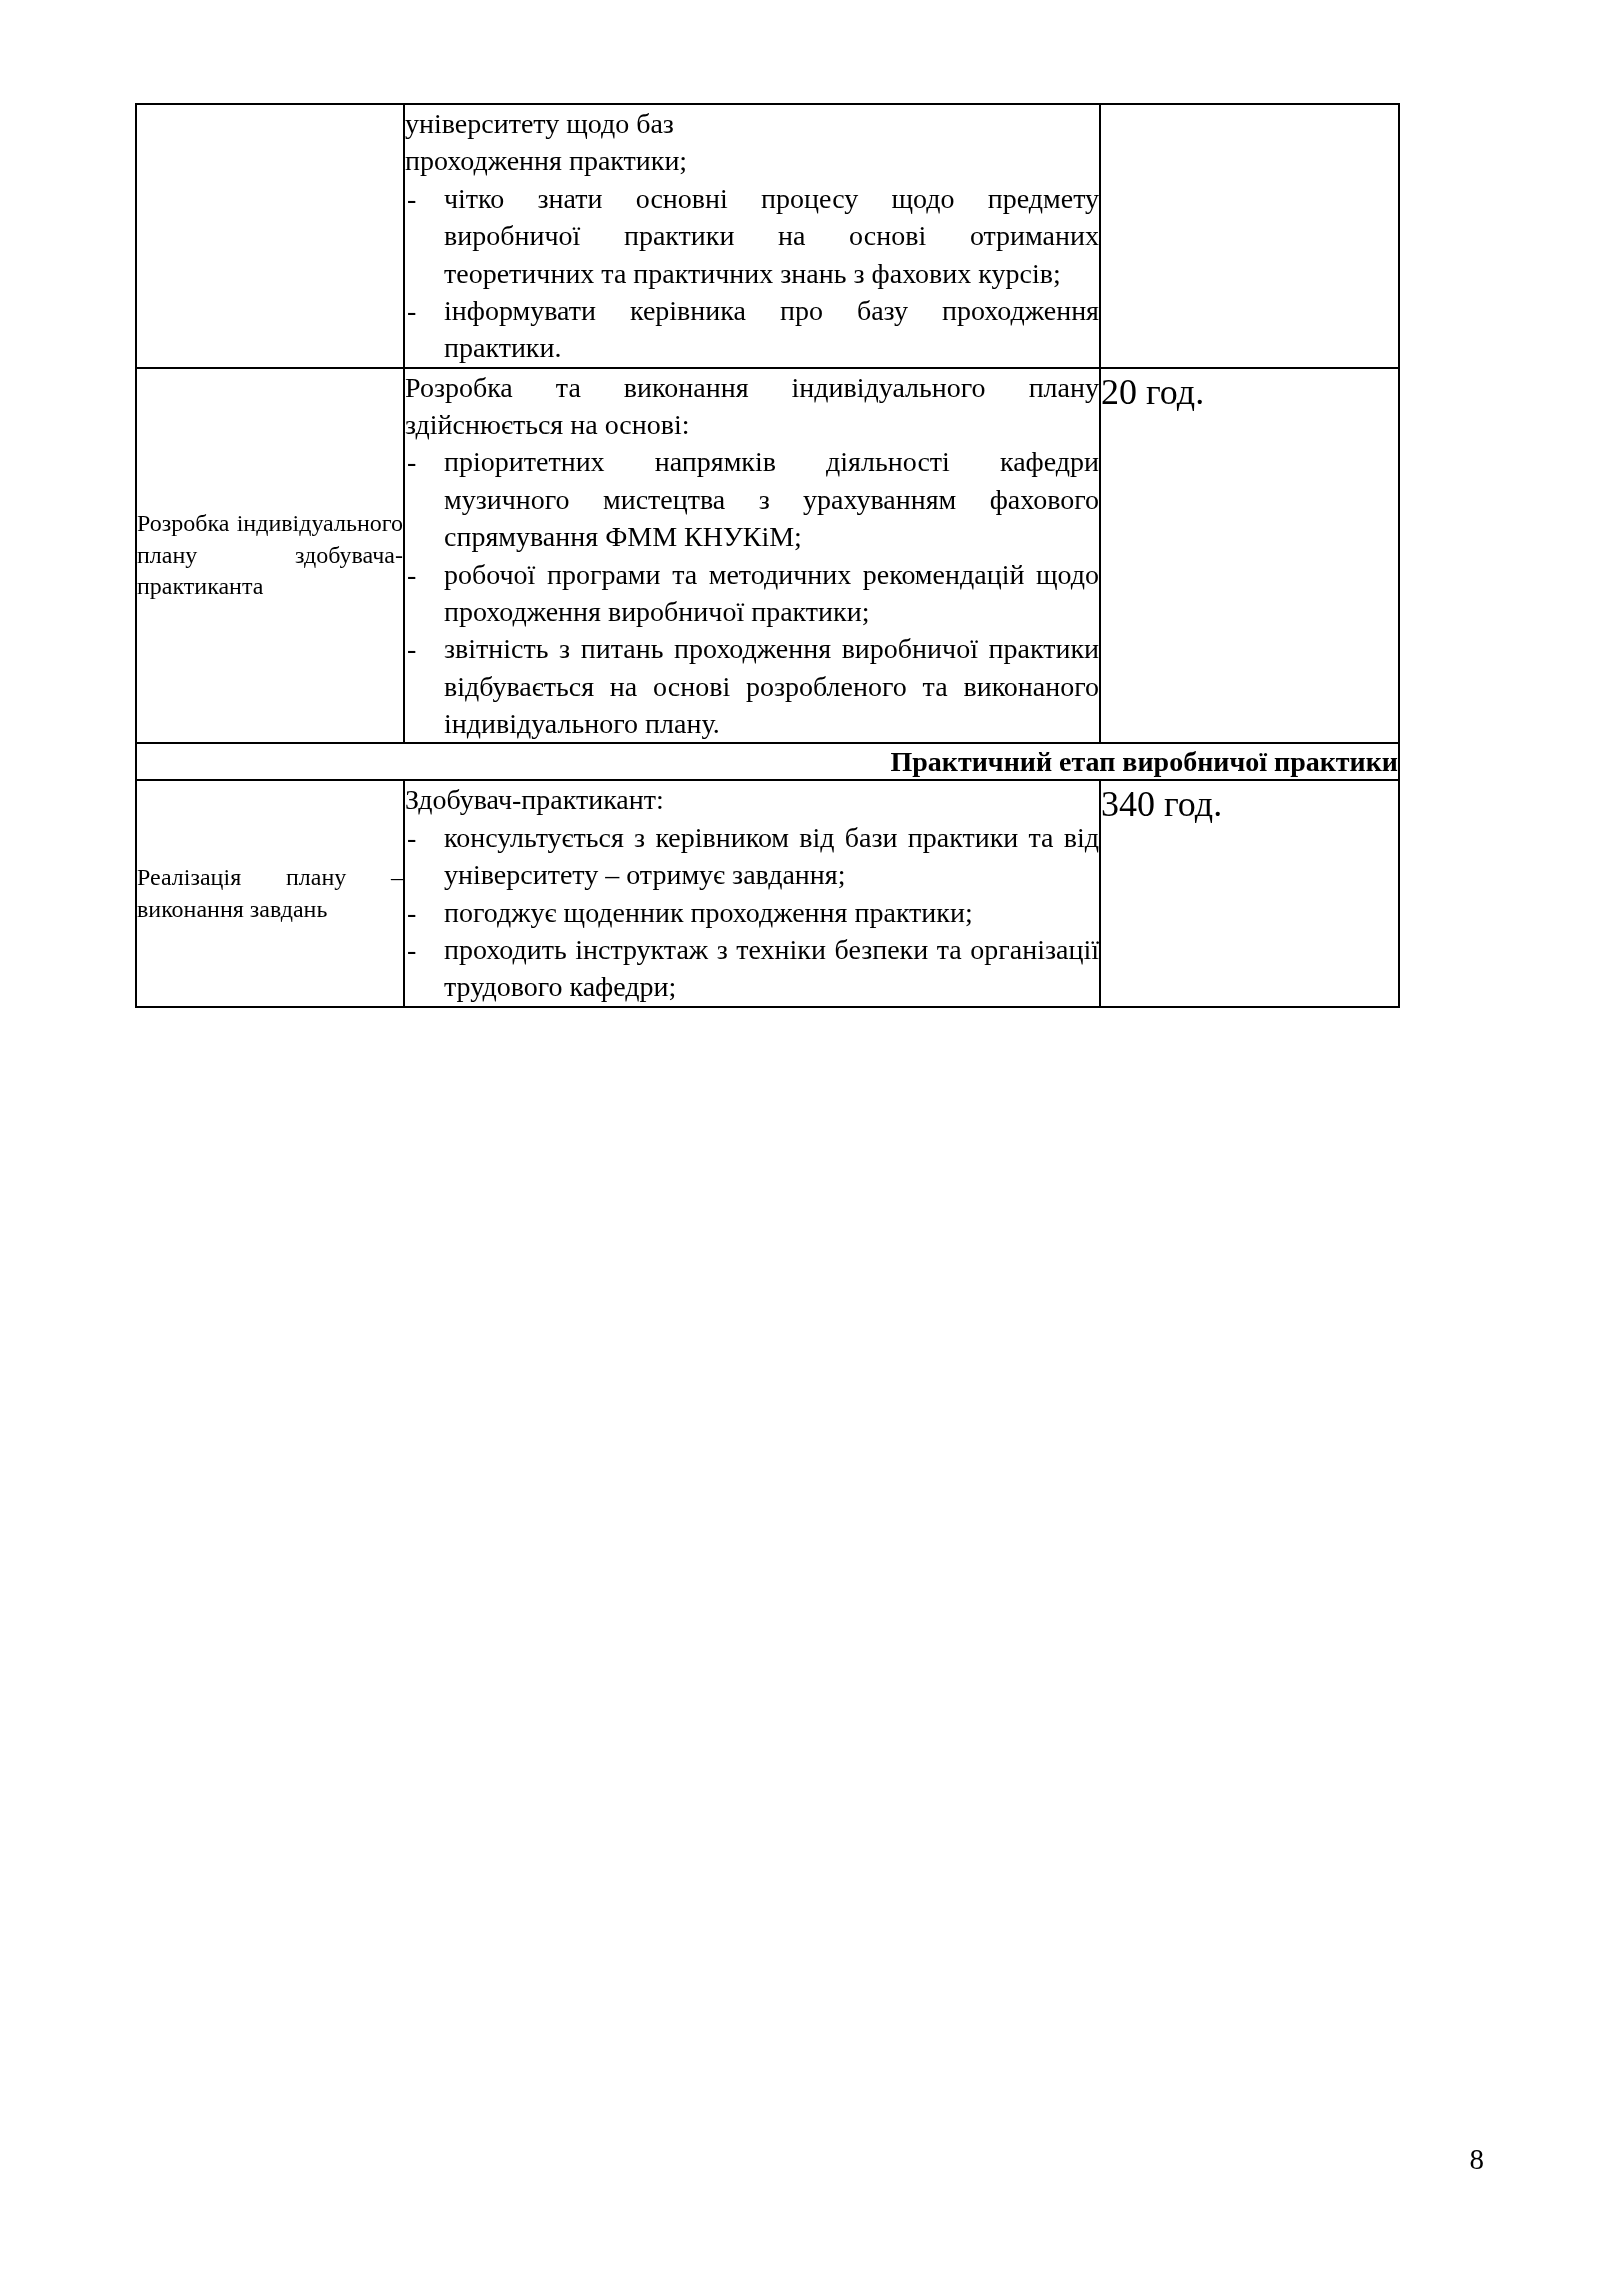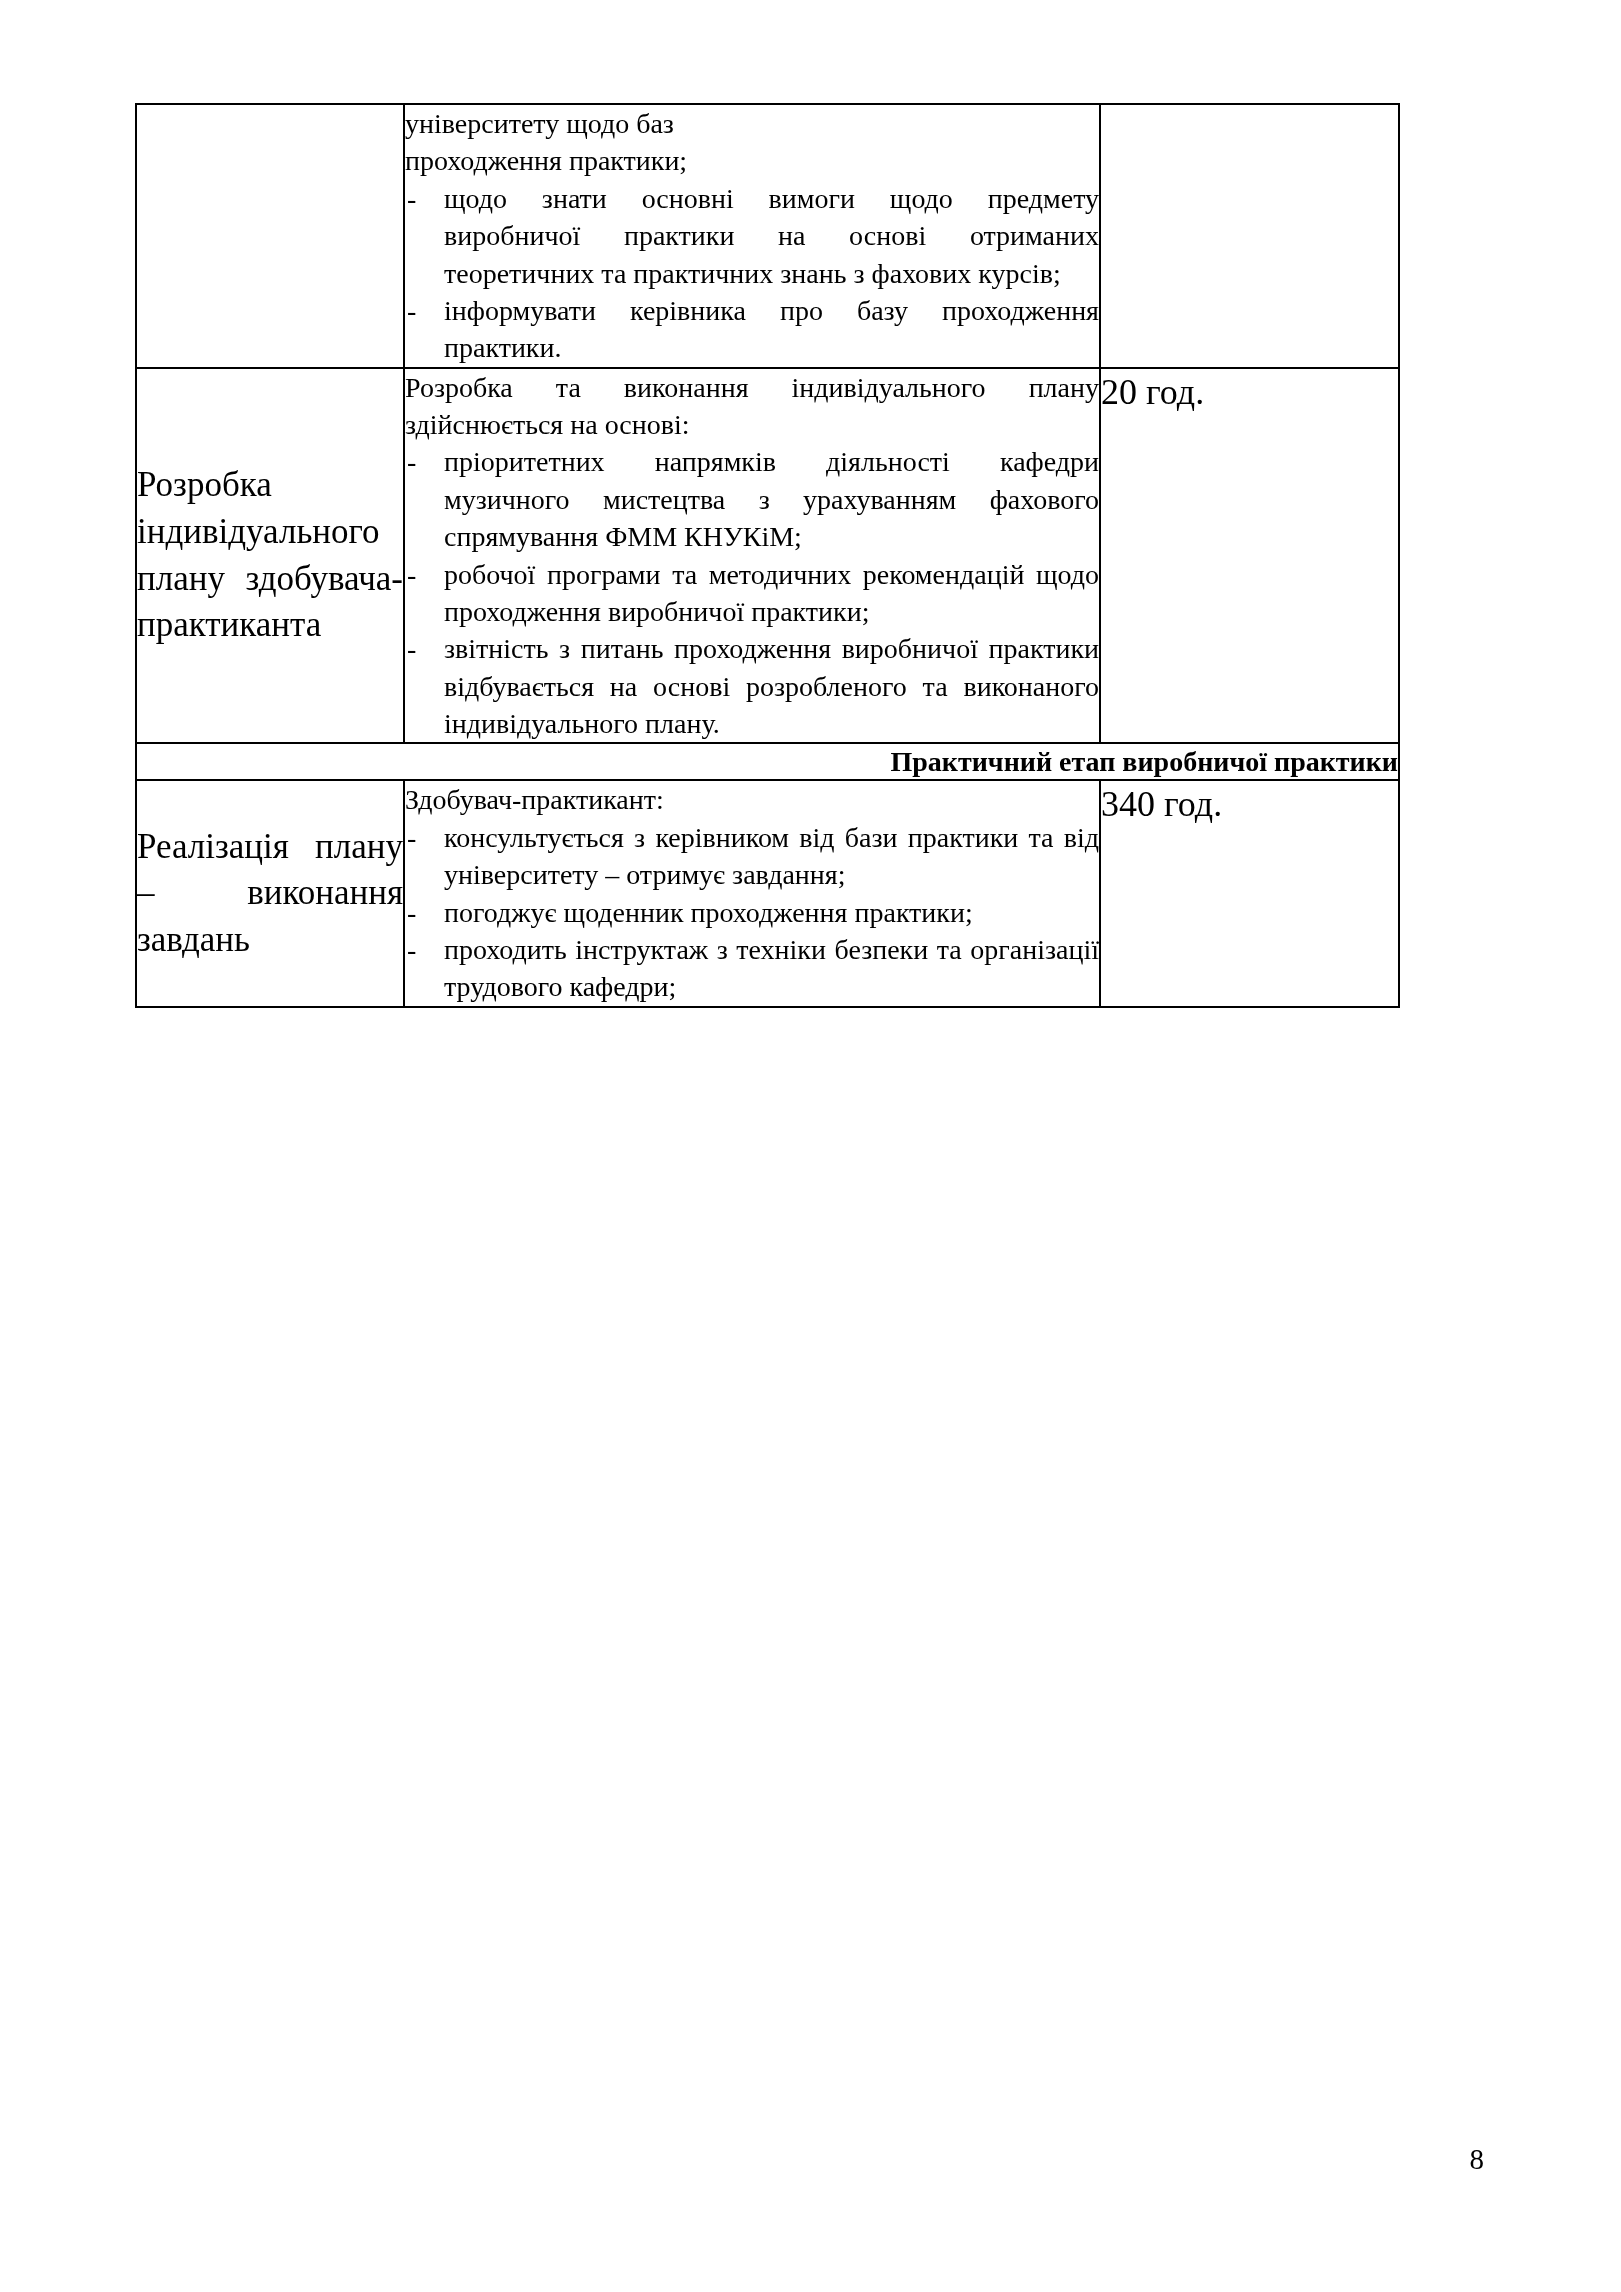--- a/index.html
+++ b/index.html
@@ -38,21 +38,21 @@
     vertical-align: top;
     padding: 0;
   }
   .col-a { width: 268px; }
   .col-b { width: 696px; }
   .col-c { width: 299px; }
 
   
   .cell-a {
     padding: 7.8px 9.8px 7.8px 11.8px;
-    font-size: 35px;
+    font-size: 24px;
     line-height: 1.33;
   }
   .cell-b {
     padding: 5.9px 13.7px 7.8px 13.7px;
     font-size: 28px;
     line-height: 1.335;
   }
   .cell-c {
     padding: 9.8px 9.8px 7.8px 9.8px;
     font-size: 36px;
@@ -120,21 +120,21 @@
     <tbody>
 
       <tr>
         <td class="cell-a">
           <div class="para"></div>
         </td>
         <td class="cell-b">
           <div class="para">університету щодо баз</div>
           <div class="para">проходження практики;</div>
           <ul class="dash-list">
-            <li><span class="dash">-</span><span>щодо знати основні вимоги щодо предмету виробничої практики на основі отриманих теоретичних та практичних знань з фахових курсів;</span></li>
+            <li><span class="dash">-</span><span>чітко знати основні процесу щодо предмету виробничої практики на основі отриманих теоретичних та практичних знань з фахових курсів;</span></li>
             <li><span class="dash">-</span><span>інформувати керівника про базу проходження практики.</span></li>
           </ul>
         </td>
         <td class="cell-c">
           <div class="para"></div>
         </td>
       </tr>
 
       <tr>
         <td class="cell-a v-mid">

